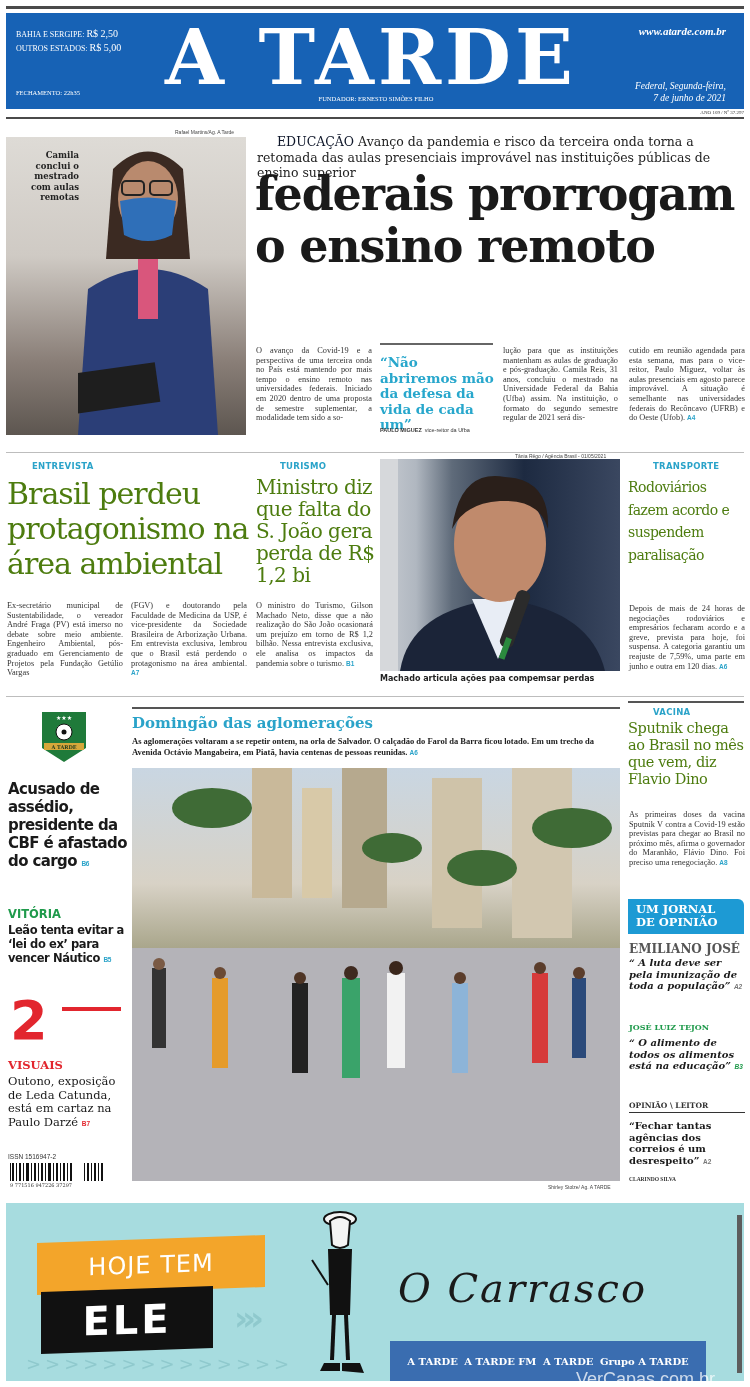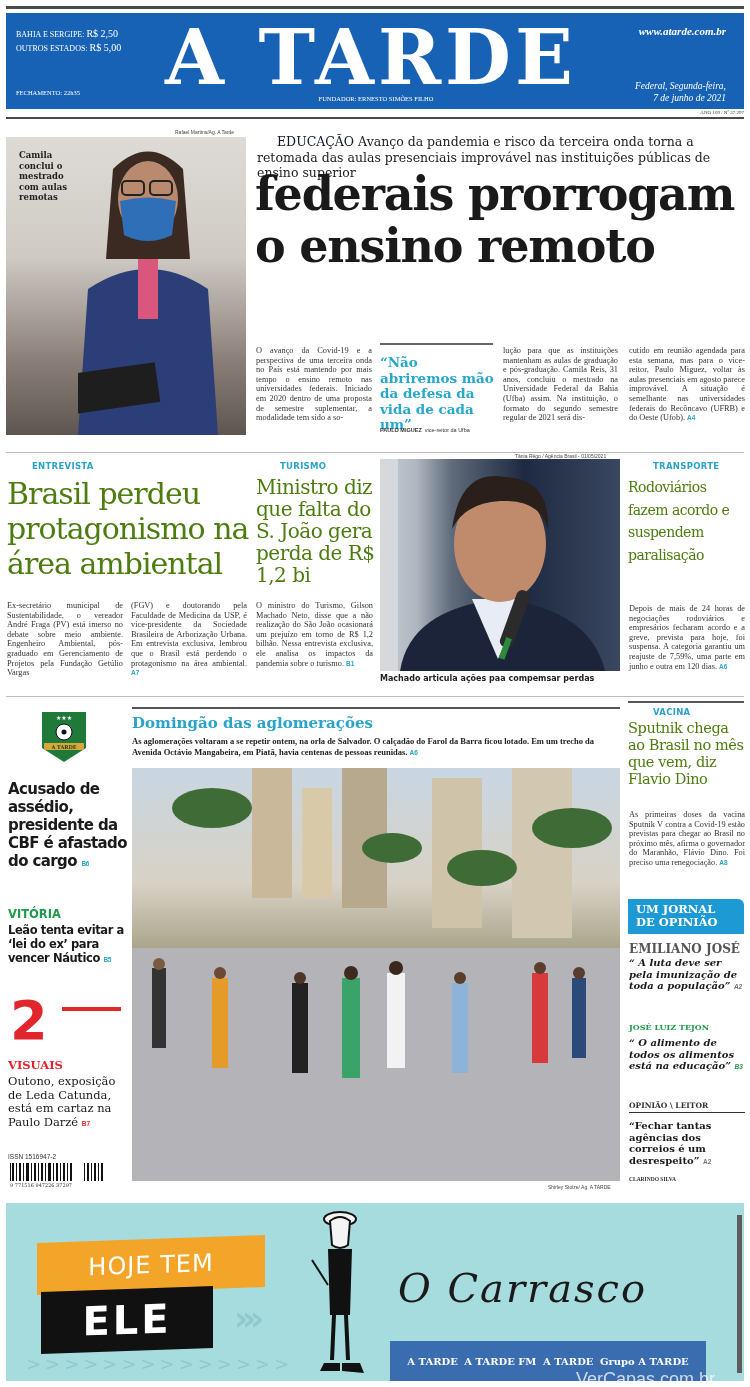--- a/index.html
+++ b/index.html
@@ -16,21 +16,21 @@
   .mast-close { position: absolute; left: 10px; top: 76px; font-size: 6.5px; font-family: "Liberation Serif", serif; }
   .mast-logo { position: absolute; left: 130px; top: 2px; width: 470px; text-align: center; font-family: "DejaVu Serif", serif; font-weight: bold; font-size: 76px; line-height: 86px; letter-spacing: 4px; }
   .mast-founder { position: absolute; left: 260px; top: 82px; width: 220px; text-align: center; font-size: 6.5px; font-family: "Liberation Serif", serif; }
   .mast-url { position: absolute; right: 18px; top: 12px; font-style: italic; font-weight: bold; font-size: 11px; font-family: "Liberation Serif", serif; }
   .mast-date { position: absolute; right: 18px; top: 67px; font-style: italic; font-size: 9.5px; line-height: 12px; text-align: right; font-family: "Liberation Serif", serif; }
   .mid-rule { left: 6px; top: 117px; width: 738px; height: 2px; background: #4a4a4a; }
   .edition { right: 6px; top: 110px; font-size: 5px; color: #333; font-family: "Liberation Serif", serif; }
 
   
   .photo-credit { font-size: 5px; color: #444; font-family: "Liberation Sans", sans-serif; }
-  .lead-photo { left: 6px; top: 137px; width: 240px; height: 298px; background: linear-gradient(180deg, #dedbd6 0%, #cfcac4 40%, #8a7f78 75%, #5d5650 100%); overflow: hidden; }
+  .lead-photo { left: 6px; top: 137px; width: 240px; height: 298px; background: linear-gradient(180deg, #dedbd6 0%, #cfcac4 40%, #8a7f78 75%, #5d5650 100%); overflow: hidden; text-align: right; }
   .lead-photo .person { position: absolute; left: 72px; top: 2px; width: 140px; height: 296px; }
   .lead-caption { position: absolute; left: 13px; top: 13px; font-size: 8.5px; line-height: 10.5px; font-weight: bold; color: #222; font-family: "DejaVu Serif", serif; }
 
   .kicker-line { left: 257px; top: 134px; width: 488px; font-size: 12.5px; line-height: 15.5px; font-family: "DejaVu Serif", serif; color: #222; }
   .kicker-line .tag { color: #0f172a; font-weight: normal; margin-left: 20px; }
   .lead-headline { left: 255px; top: 168px; width: 495px; font-family: "DejaVu Serif", serif; font-size: 46px; line-height: 52px; letter-spacing: -1.2px; color: #1a1a1a; }
 
   .body-text { font-family: "Liberation Serif", serif; font-size: 8.3px; line-height: 9.6px; color: #333; text-align: justify; }
   .ref { color: #2aa3c9; font-weight: bold; font-family: "Liberation Sans", sans-serif; font-size: 6.5px; }
 

